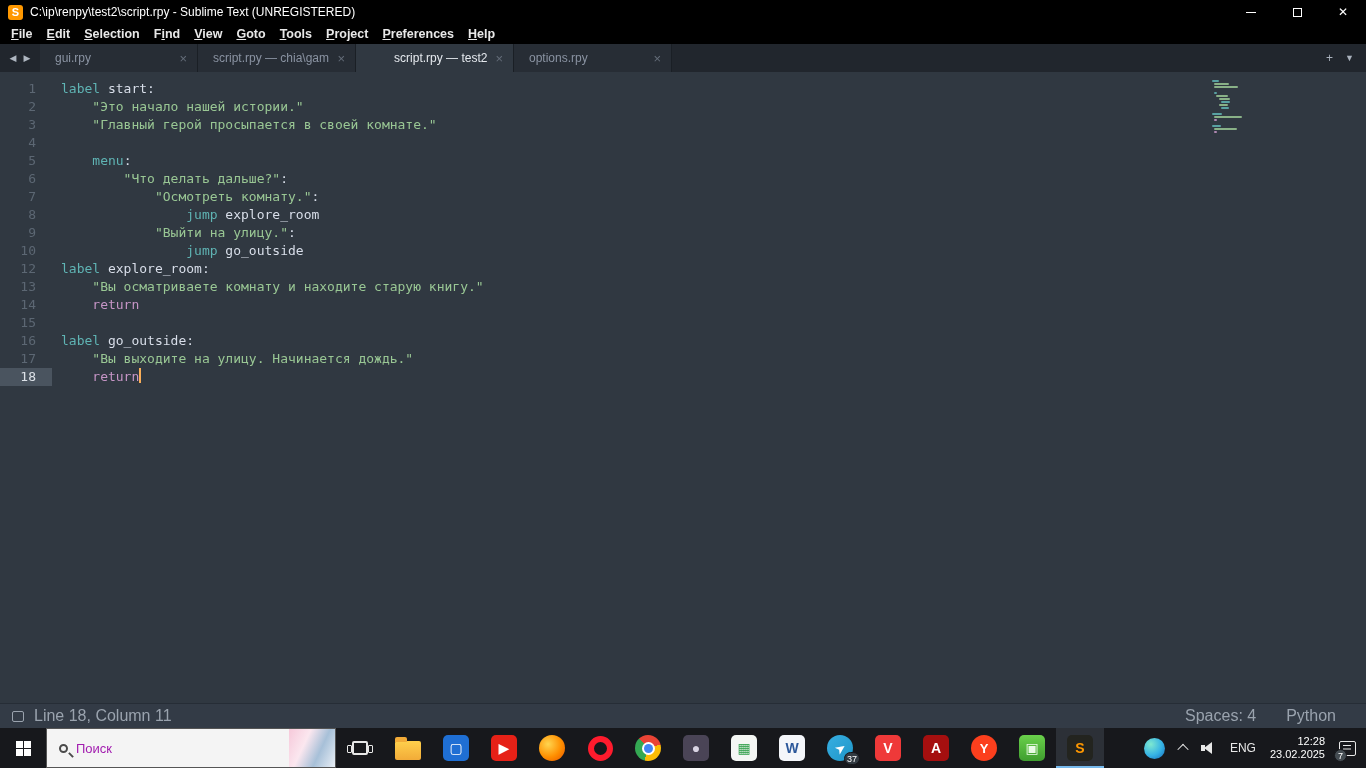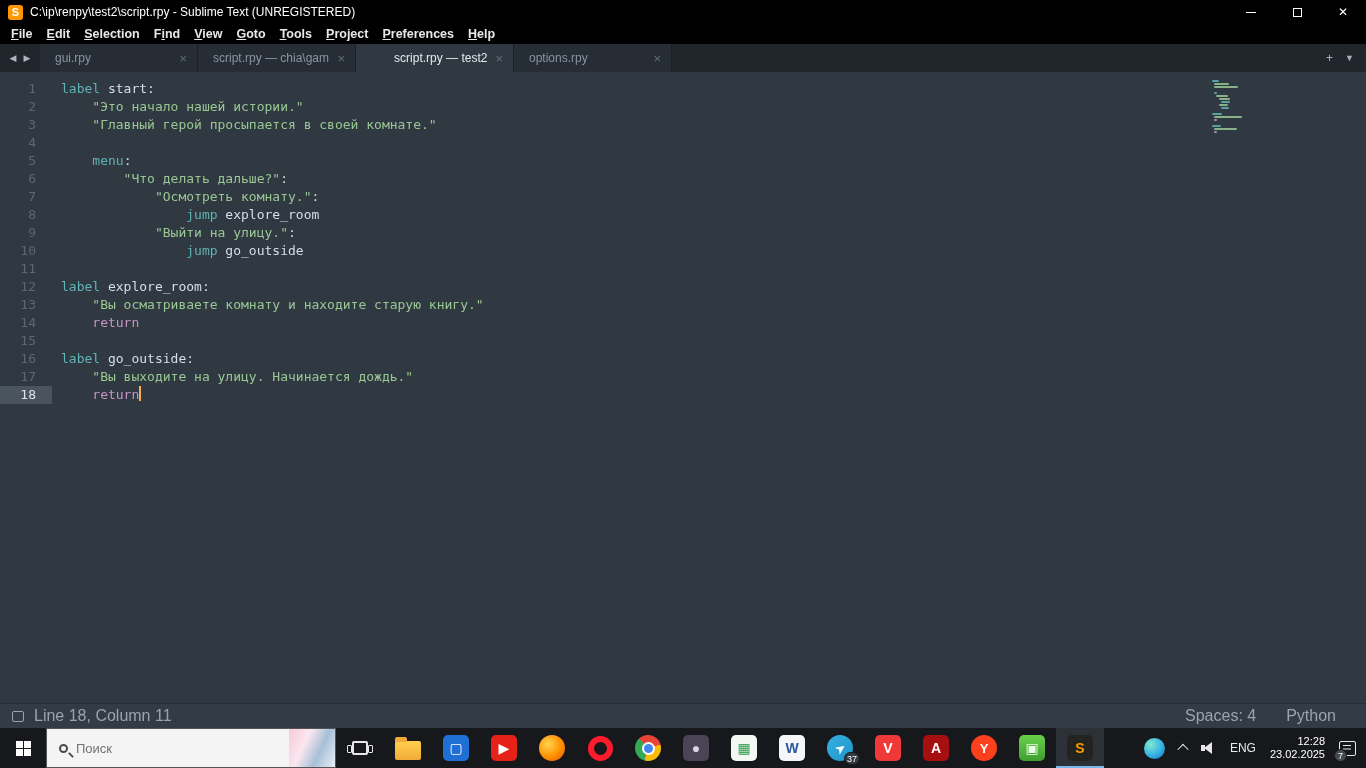--- a/index.html
+++ b/index.html
@@ -52,21 +52,21 @@
   .status-right { margin-left:auto; display:flex; gap:30px; padding-right:18px; }
 
   
   .taskbar { height:40px; background:#17181c; display:flex; align-items:center; flex:none; }
   .start { width:46px; height:100%; display:flex; align-items:center; justify-content:center; }
   .win-logo { display:grid; grid-template-columns:7px 7px; grid-template-rows:7px 7px; gap:1px; }
   .win-logo span { background:#fff; }
   .search-box { width:290px; height:100%; background:#f4f4f4; display:flex; align-items:center; position:relative; overflow:hidden; border:1px solid #555; }
   .mag { width:9px; height:9px; border:2px solid #4a4a4a; border-radius:50%; position:relative; margin:0 8px 0 12px; flex:none; }
   .mag::after { content:""; position:absolute; width:6px; height:2px; background:#4a4a4a; transform:rotate(45deg); left:7px; top:8px; }
-  .search-text { color:#737373; font-size:13px; }
+  .search-text { color:#a21caf; font-size:13px; }
   .search-img { position:absolute; right:0; top:0; width:46px; height:100%;
                 background:linear-gradient(115deg,#f6c9da 0%,#fbe7ef 35%,#a7c0d8 65%,#e9eff6 100%); }
   .task-slot { width:48px; height:40px; display:flex; align-items:center; justify-content:center; position:relative; flex:none; }
   .task-slot.active { background:#2c3037; box-shadow: inset 0 -2px 0 #76b9ed; }
   .apps { display:flex; }
   .taskview-icon { width:16px; height:14px; border:2px solid #e8e8e8; border-radius:2px; position:relative; display:block; }
   .taskview-icon::before, .taskview-icon::after { content:""; position:absolute; top:2px; width:3px; height:6px; border:1.5px solid #e8e8e8; border-radius:1px; }
   .taskview-icon::before { left:-7px; } .taskview-icon::after { right:-7px; }
   .tile { width:26px; height:26px; border-radius:5px; display:flex; align-items:center; justify-content:center; font-size:14px; font-weight:bold; color:#fff; }
   .circle { width:26px; height:26px; border-radius:50%; display:flex; align-items:center; justify-content:center; font-size:13px; font-weight:bold; color:#fff; }
@@ -158,21 +158,20 @@
         <div class="code-line"><span class="gutter">1</span><span class="line-content"><span class="tok-kw">label</span><span class="tok-fg"> start:</span></span></div>
         <div class="code-line"><span class="gutter">2</span><span class="line-content"><span class="tok-str">    "Это начало нашей истории."</span></span></div>
         <div class="code-line"><span class="gutter">3</span><span class="line-content"><span class="tok-str">    "Главный герой просыпается в своей комнате."</span></span></div>
         <div class="code-line"><span class="gutter">4</span><span class="line-content"></span></div>
         <div class="code-line"><span class="gutter">5</span><span class="line-content"><span class="tok-kw">    menu</span><span class="tok-fg">:</span></span></div>
         <div class="code-line"><span class="gutter">6</span><span class="line-content"><span class="tok-str">        "Что делать дальше?"</span><span class="tok-fg">:</span></span></div>
         <div class="code-line"><span class="gutter">7</span><span class="line-content"><span class="tok-str">            "Осмотреть комнату."</span><span class="tok-fg">:</span></span></div>
         <div class="code-line"><span class="gutter">8</span><span class="line-content"><span class="tok-kw">                jump</span><span class="tok-fg"> explore_room</span></span></div>
         <div class="code-line"><span class="gutter">9</span><span class="line-content"><span class="tok-str">            "Выйти на улицу."</span><span class="tok-fg">:</span></span></div>
         <div class="code-line"><span class="gutter">10</span><span class="line-content"><span class="tok-kw">                jump</span><span class="tok-fg"> go_outside</span></span></div>
-        <div class="code-line"><span class="gutter">11</span><span class="line-content"></span></div>
         <div class="code-line"><span class="gutter">12</span><span class="line-content"><span class="tok-kw">label</span><span class="tok-fg"> explore_room:</span></span></div>
         <div class="code-line"><span class="gutter">13</span><span class="line-content"><span class="tok-str">    "Вы осматриваете комнату и находите старую книгу."</span></span></div>
         <div class="code-line"><span class="gutter">14</span><span class="line-content"><span class="tok-flow">    return</span></span></div>
         <div class="code-line"><span class="gutter">15</span><span class="line-content"></span></div>
         <div class="code-line"><span class="gutter">16</span><span class="line-content"><span class="tok-kw">label</span><span class="tok-fg"> go_outside:</span></span></div>
         <div class="code-line"><span class="gutter">17</span><span class="line-content"><span class="tok-str">    "Вы выходите на улицу. Начинается дождь."</span></span></div>
         <div class="code-line"><span class="gutter active">18</span><span class="line-content"><span class="tok-flow">    return</span><span class="caret"></span></span></div>
       </div>
     <div class="minimap">
         <div class="mini-line" style="margin-left: 0px; width: 6.6px; background: rgb(95, 180, 180);"></div>

